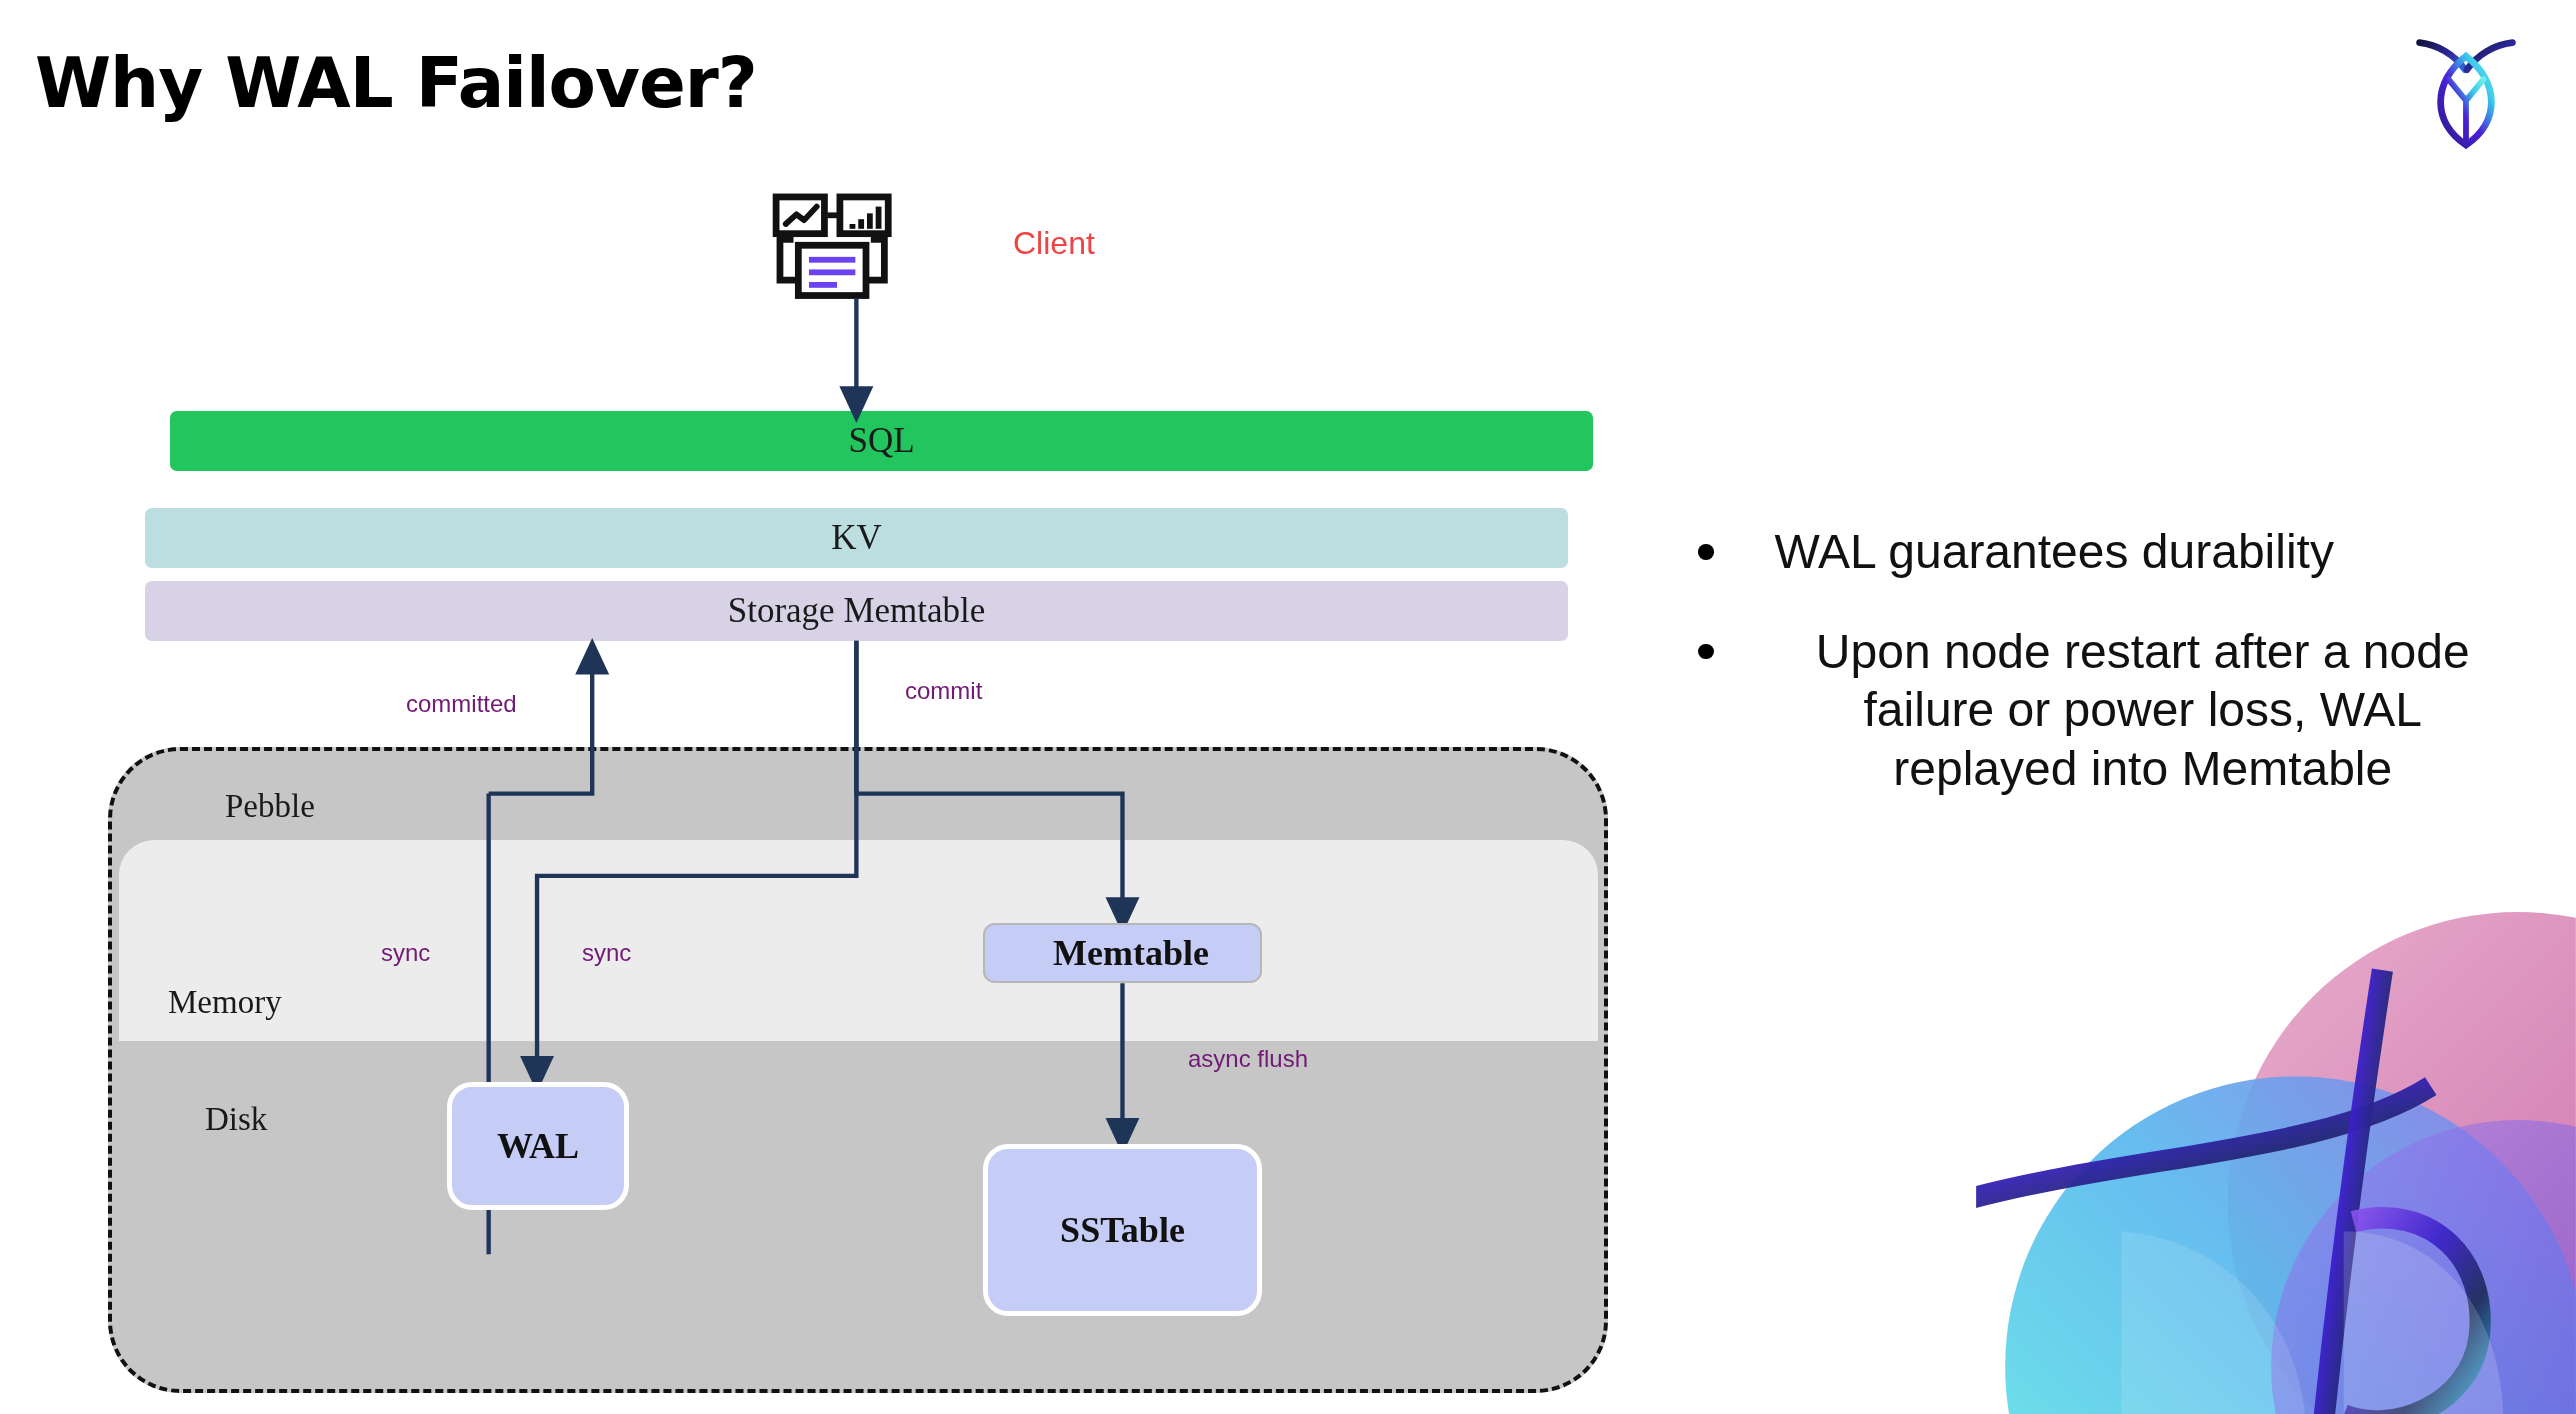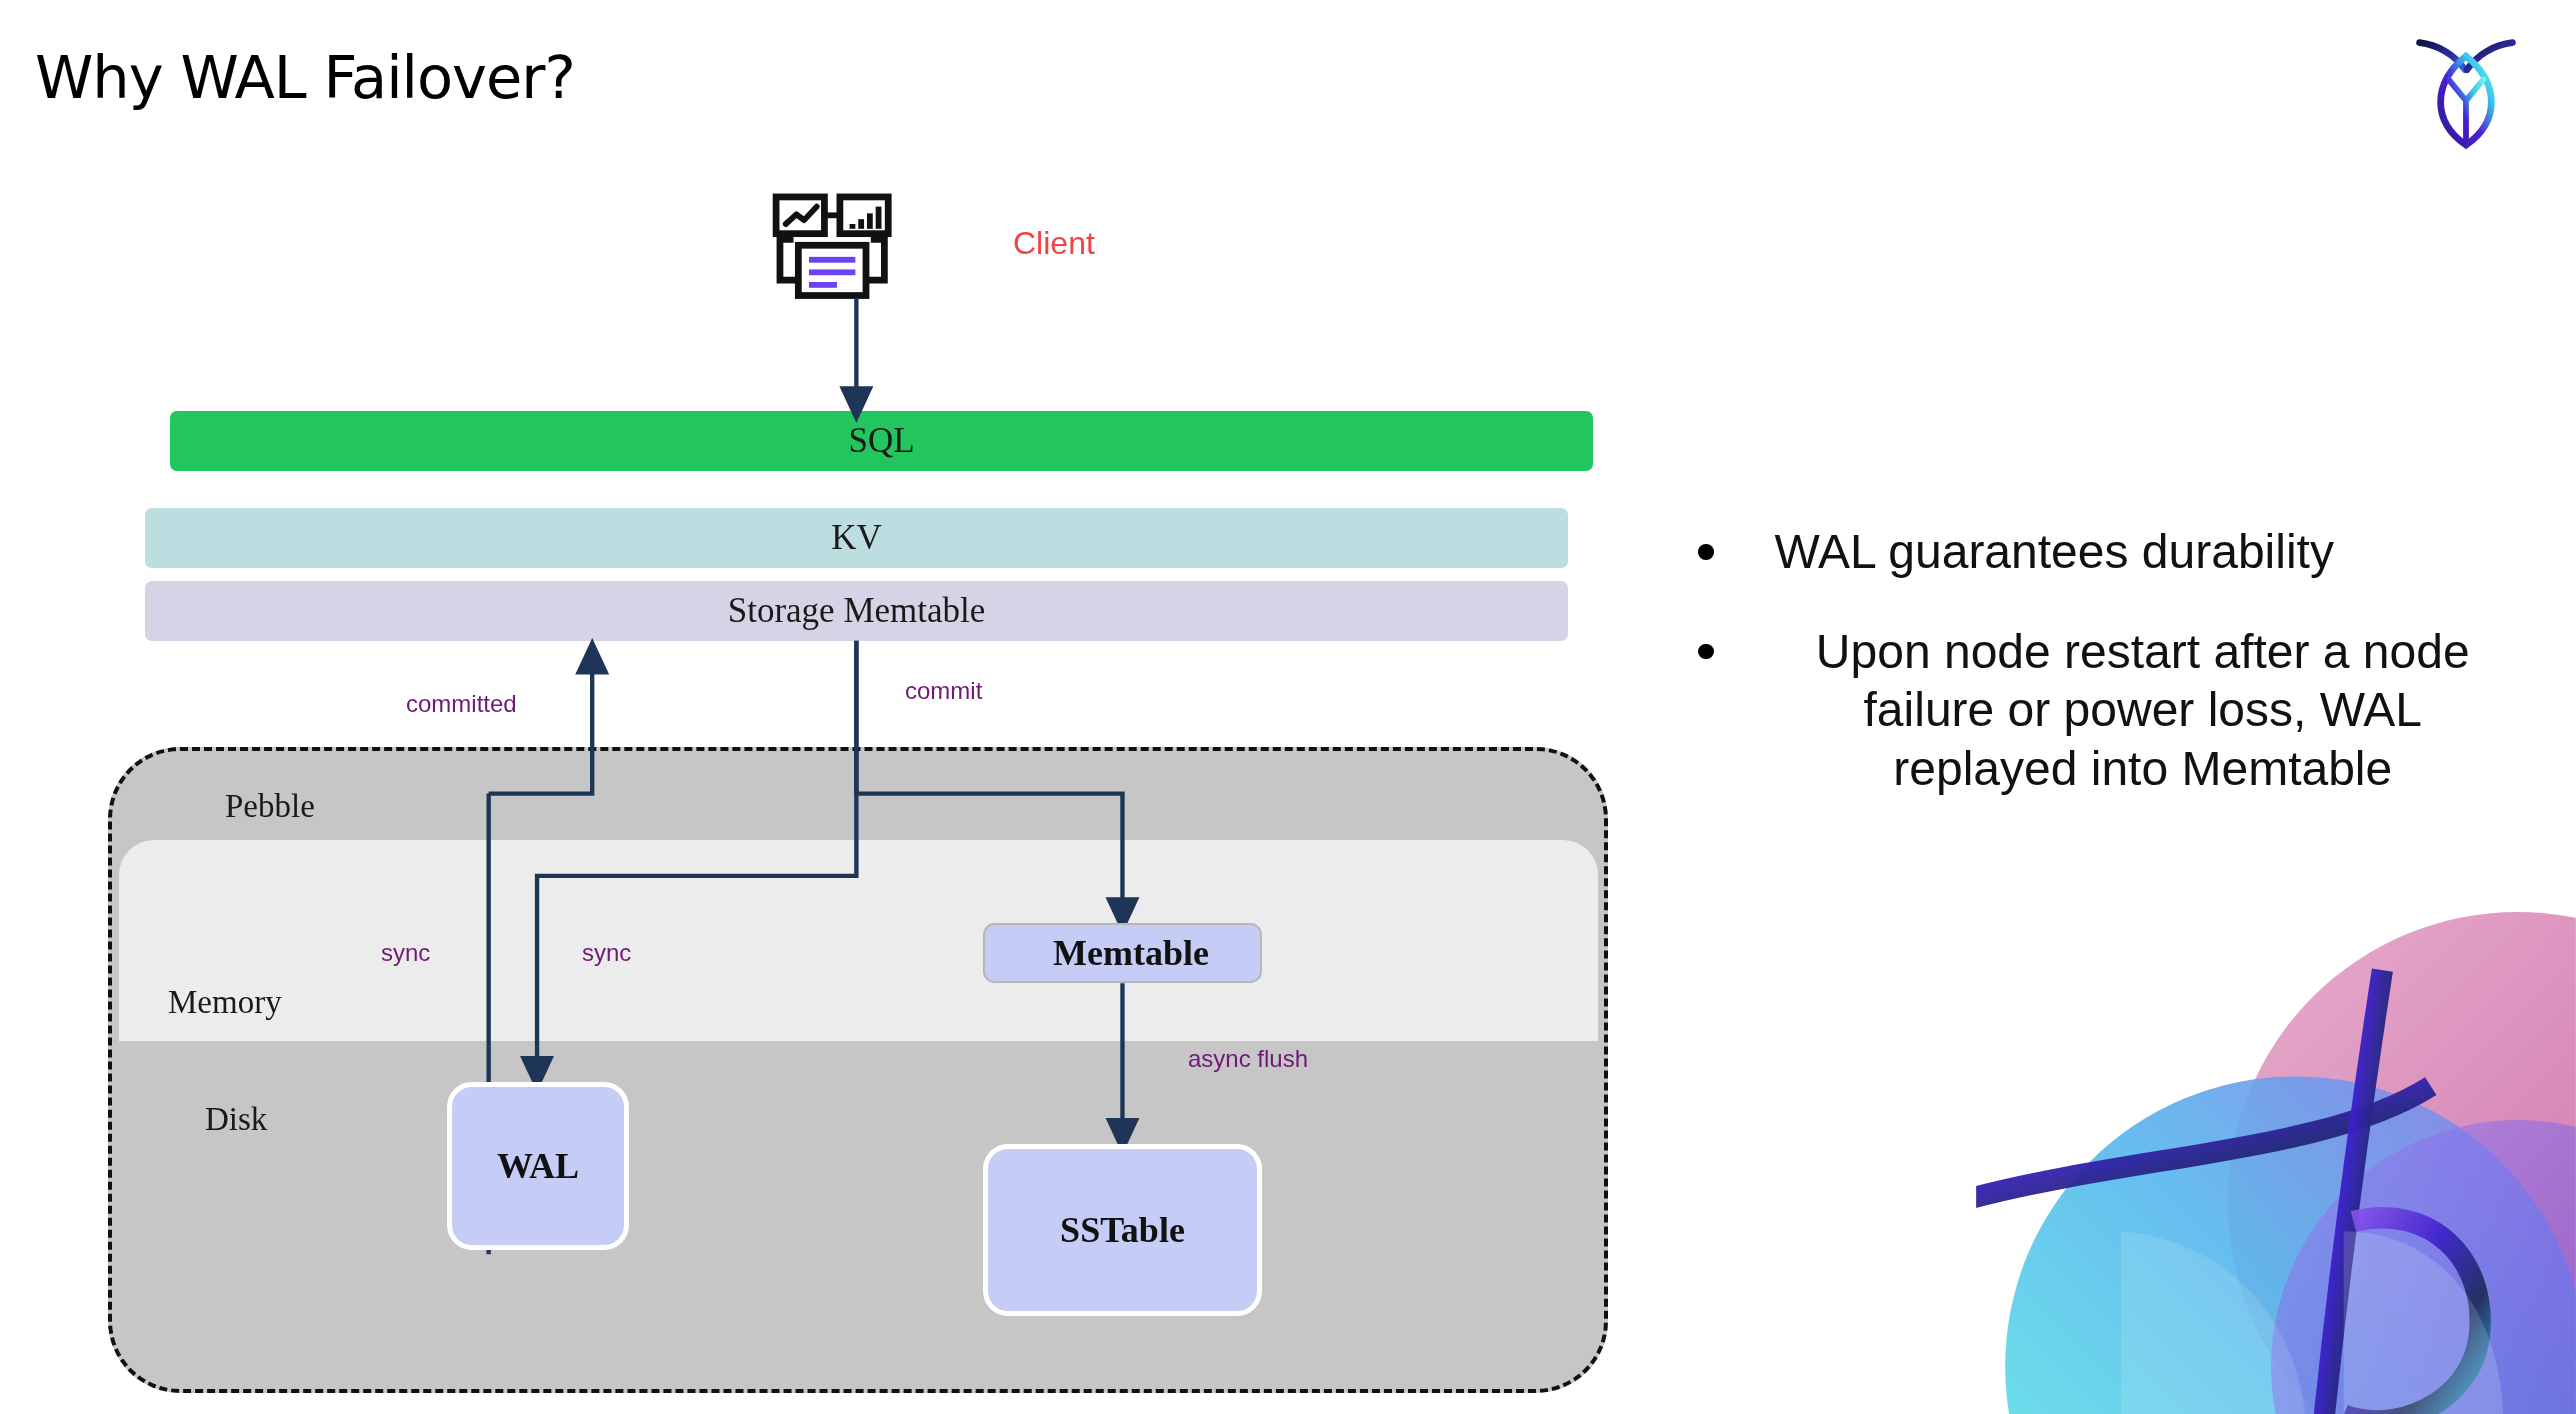--- a/index.html
+++ b/index.html
@@ -14,22 +14,22 @@
     overflow: hidden;
     font-family: "Liberation Sans", sans-serif;
   }
 
   
   #slide-title {
     position: absolute;
     left: 35px;
     top: 43px;
     font-family: "DejaVu Sans", sans-serif;
-    font-weight: 400;
-    font-size: 59px;
+    font-weight: 700;
+    font-size: 69px;
     letter-spacing: -1px;
     color: #000000;
     white-space: nowrap;
   }
 
   
   #corner-logo {
     position: absolute;
     left: 2408px;
     top: 29px;
@@ -141,21 +141,21 @@
   #node-memtable {
     left: 983px; top: 923px;
     width: 279px; height: 60px;
     border-radius: 11.6px;
     border: 2.9px solid #b7b7b7;
     font-size: 36px;
     padding-left: 17px;
   }
   #node-wal {
     left: 447px; top: 1082px;
-    width: 182px; height: 168px;
+    width: 182px; height: 128px;
     border-radius: 25px;
     border: 5.8px solid #ffffff;
     font-size: 36px;
   }
   #node-sstable {
     left: 983px; top: 1144px;
     width: 279px; height: 172px;
     border-radius: 25px;
     border: 5.8px solid #ffffff;
     font-size: 36px;

